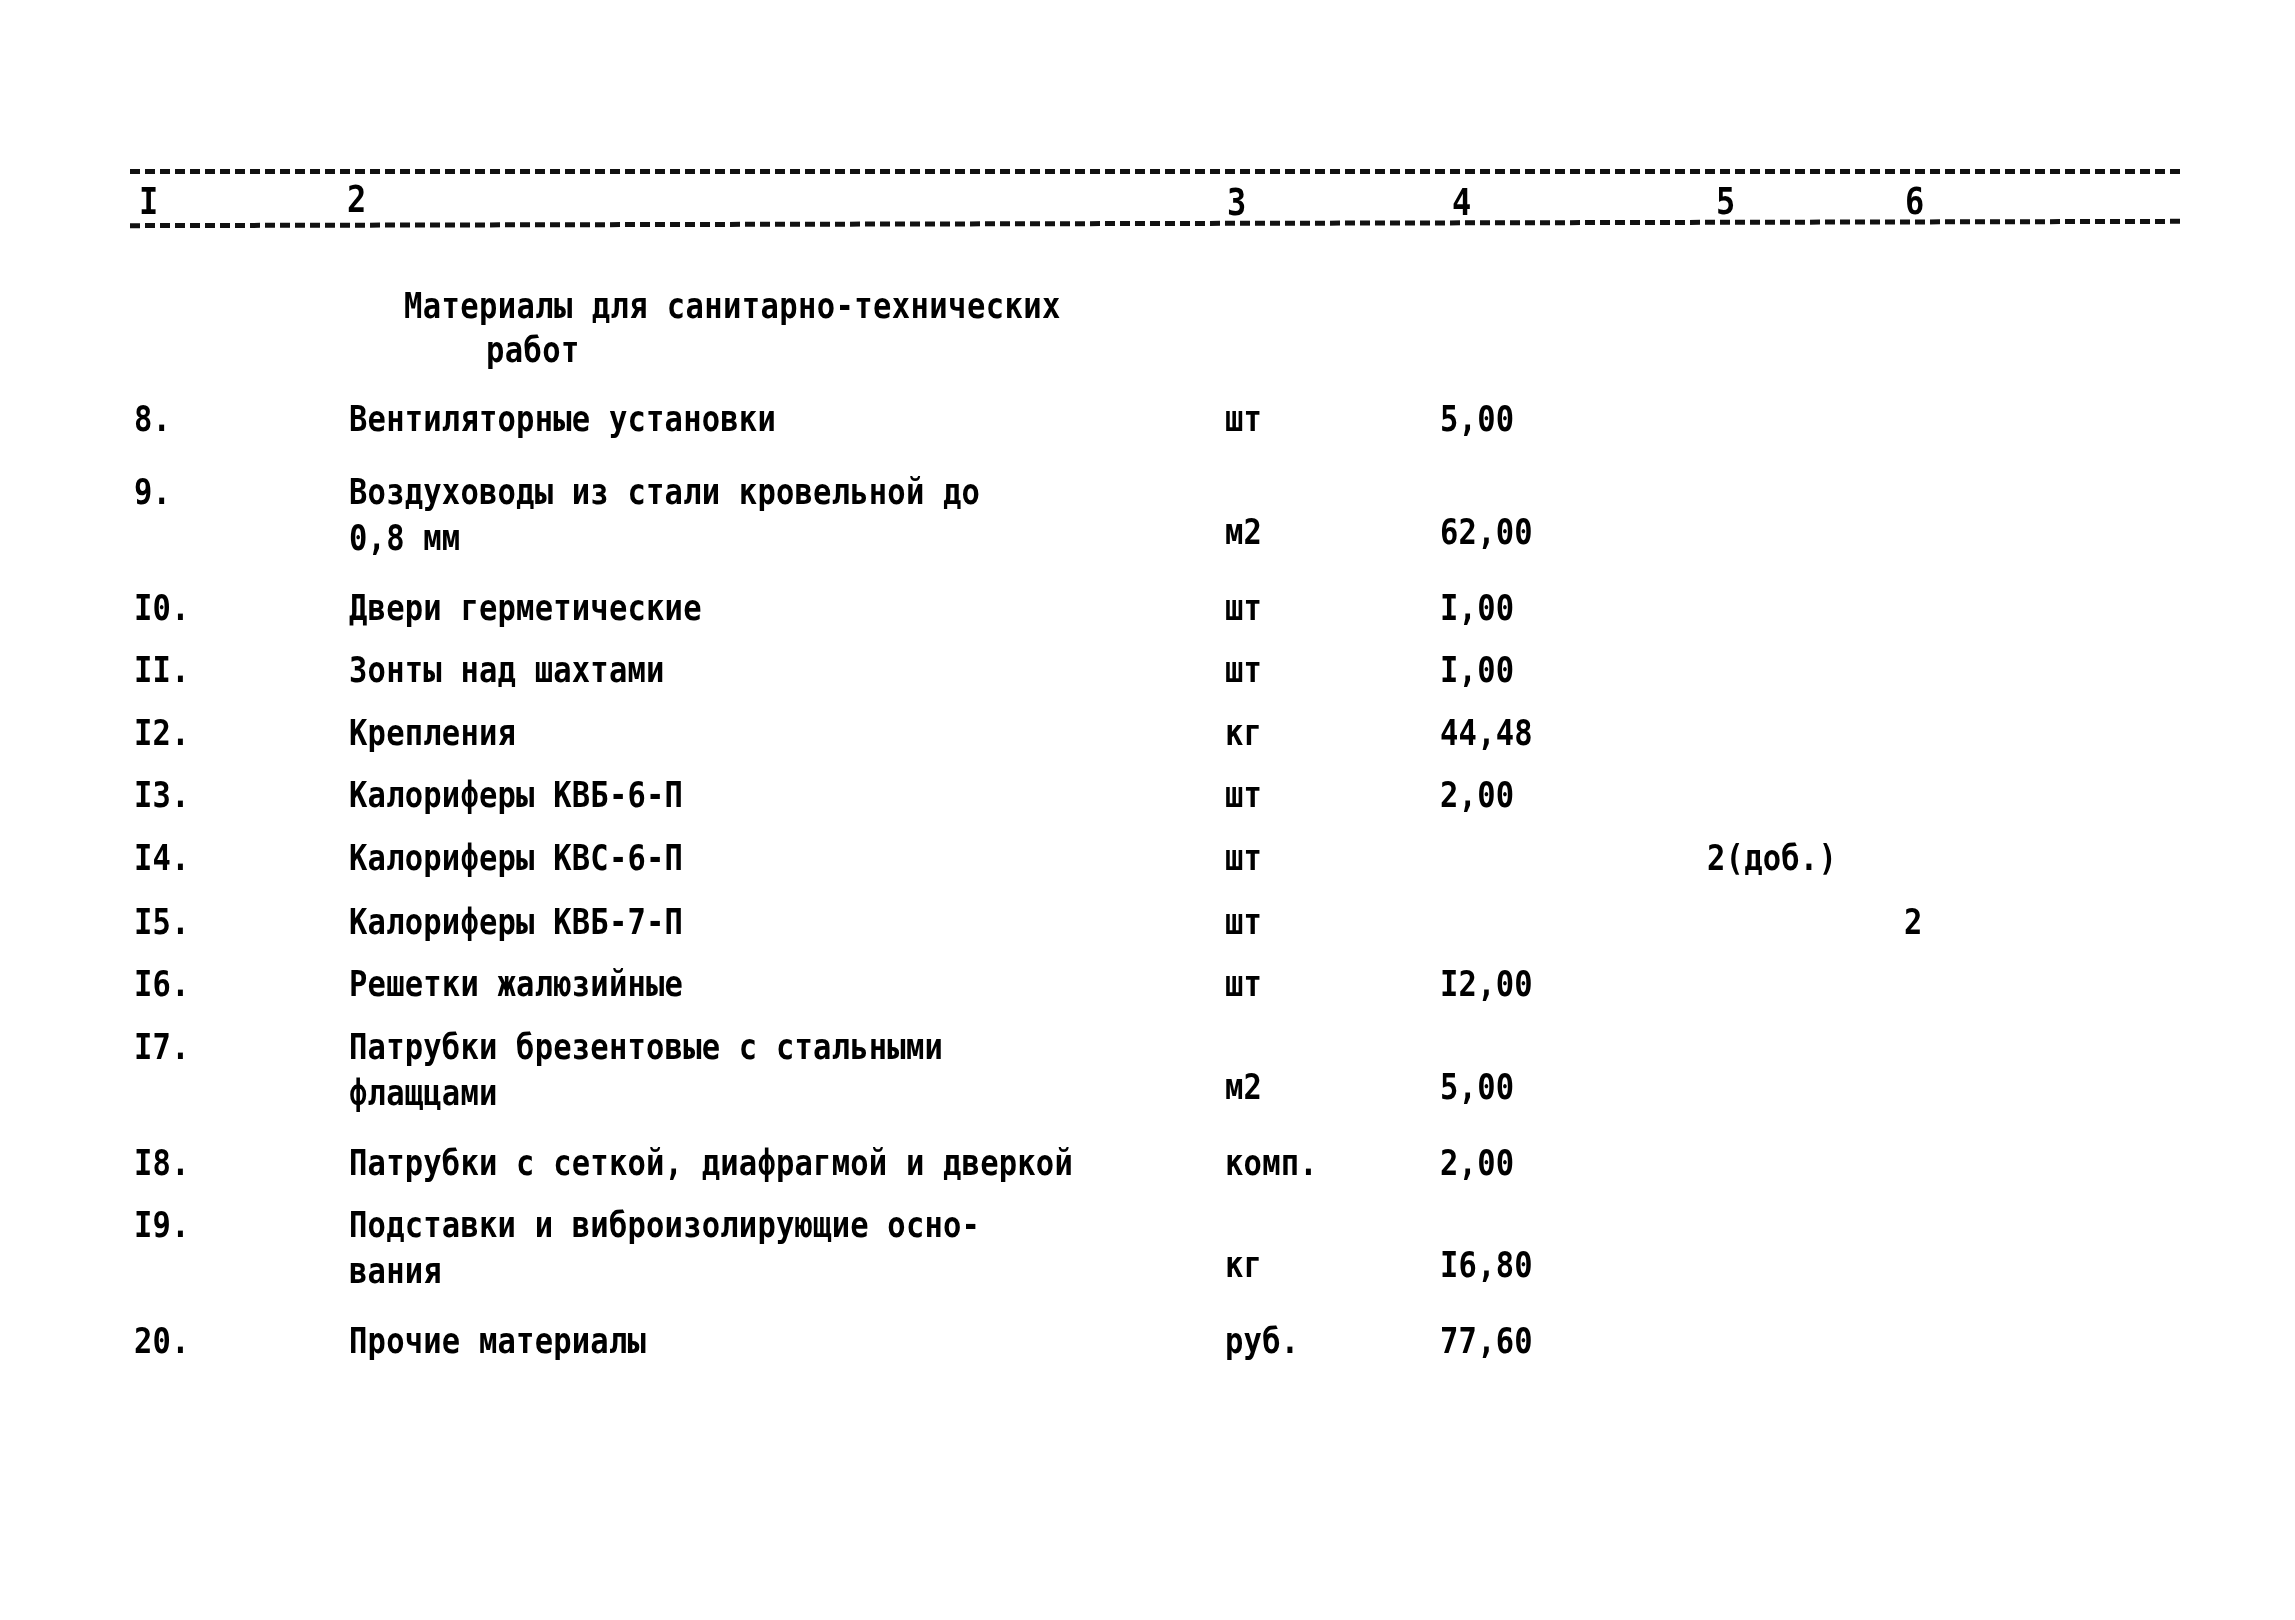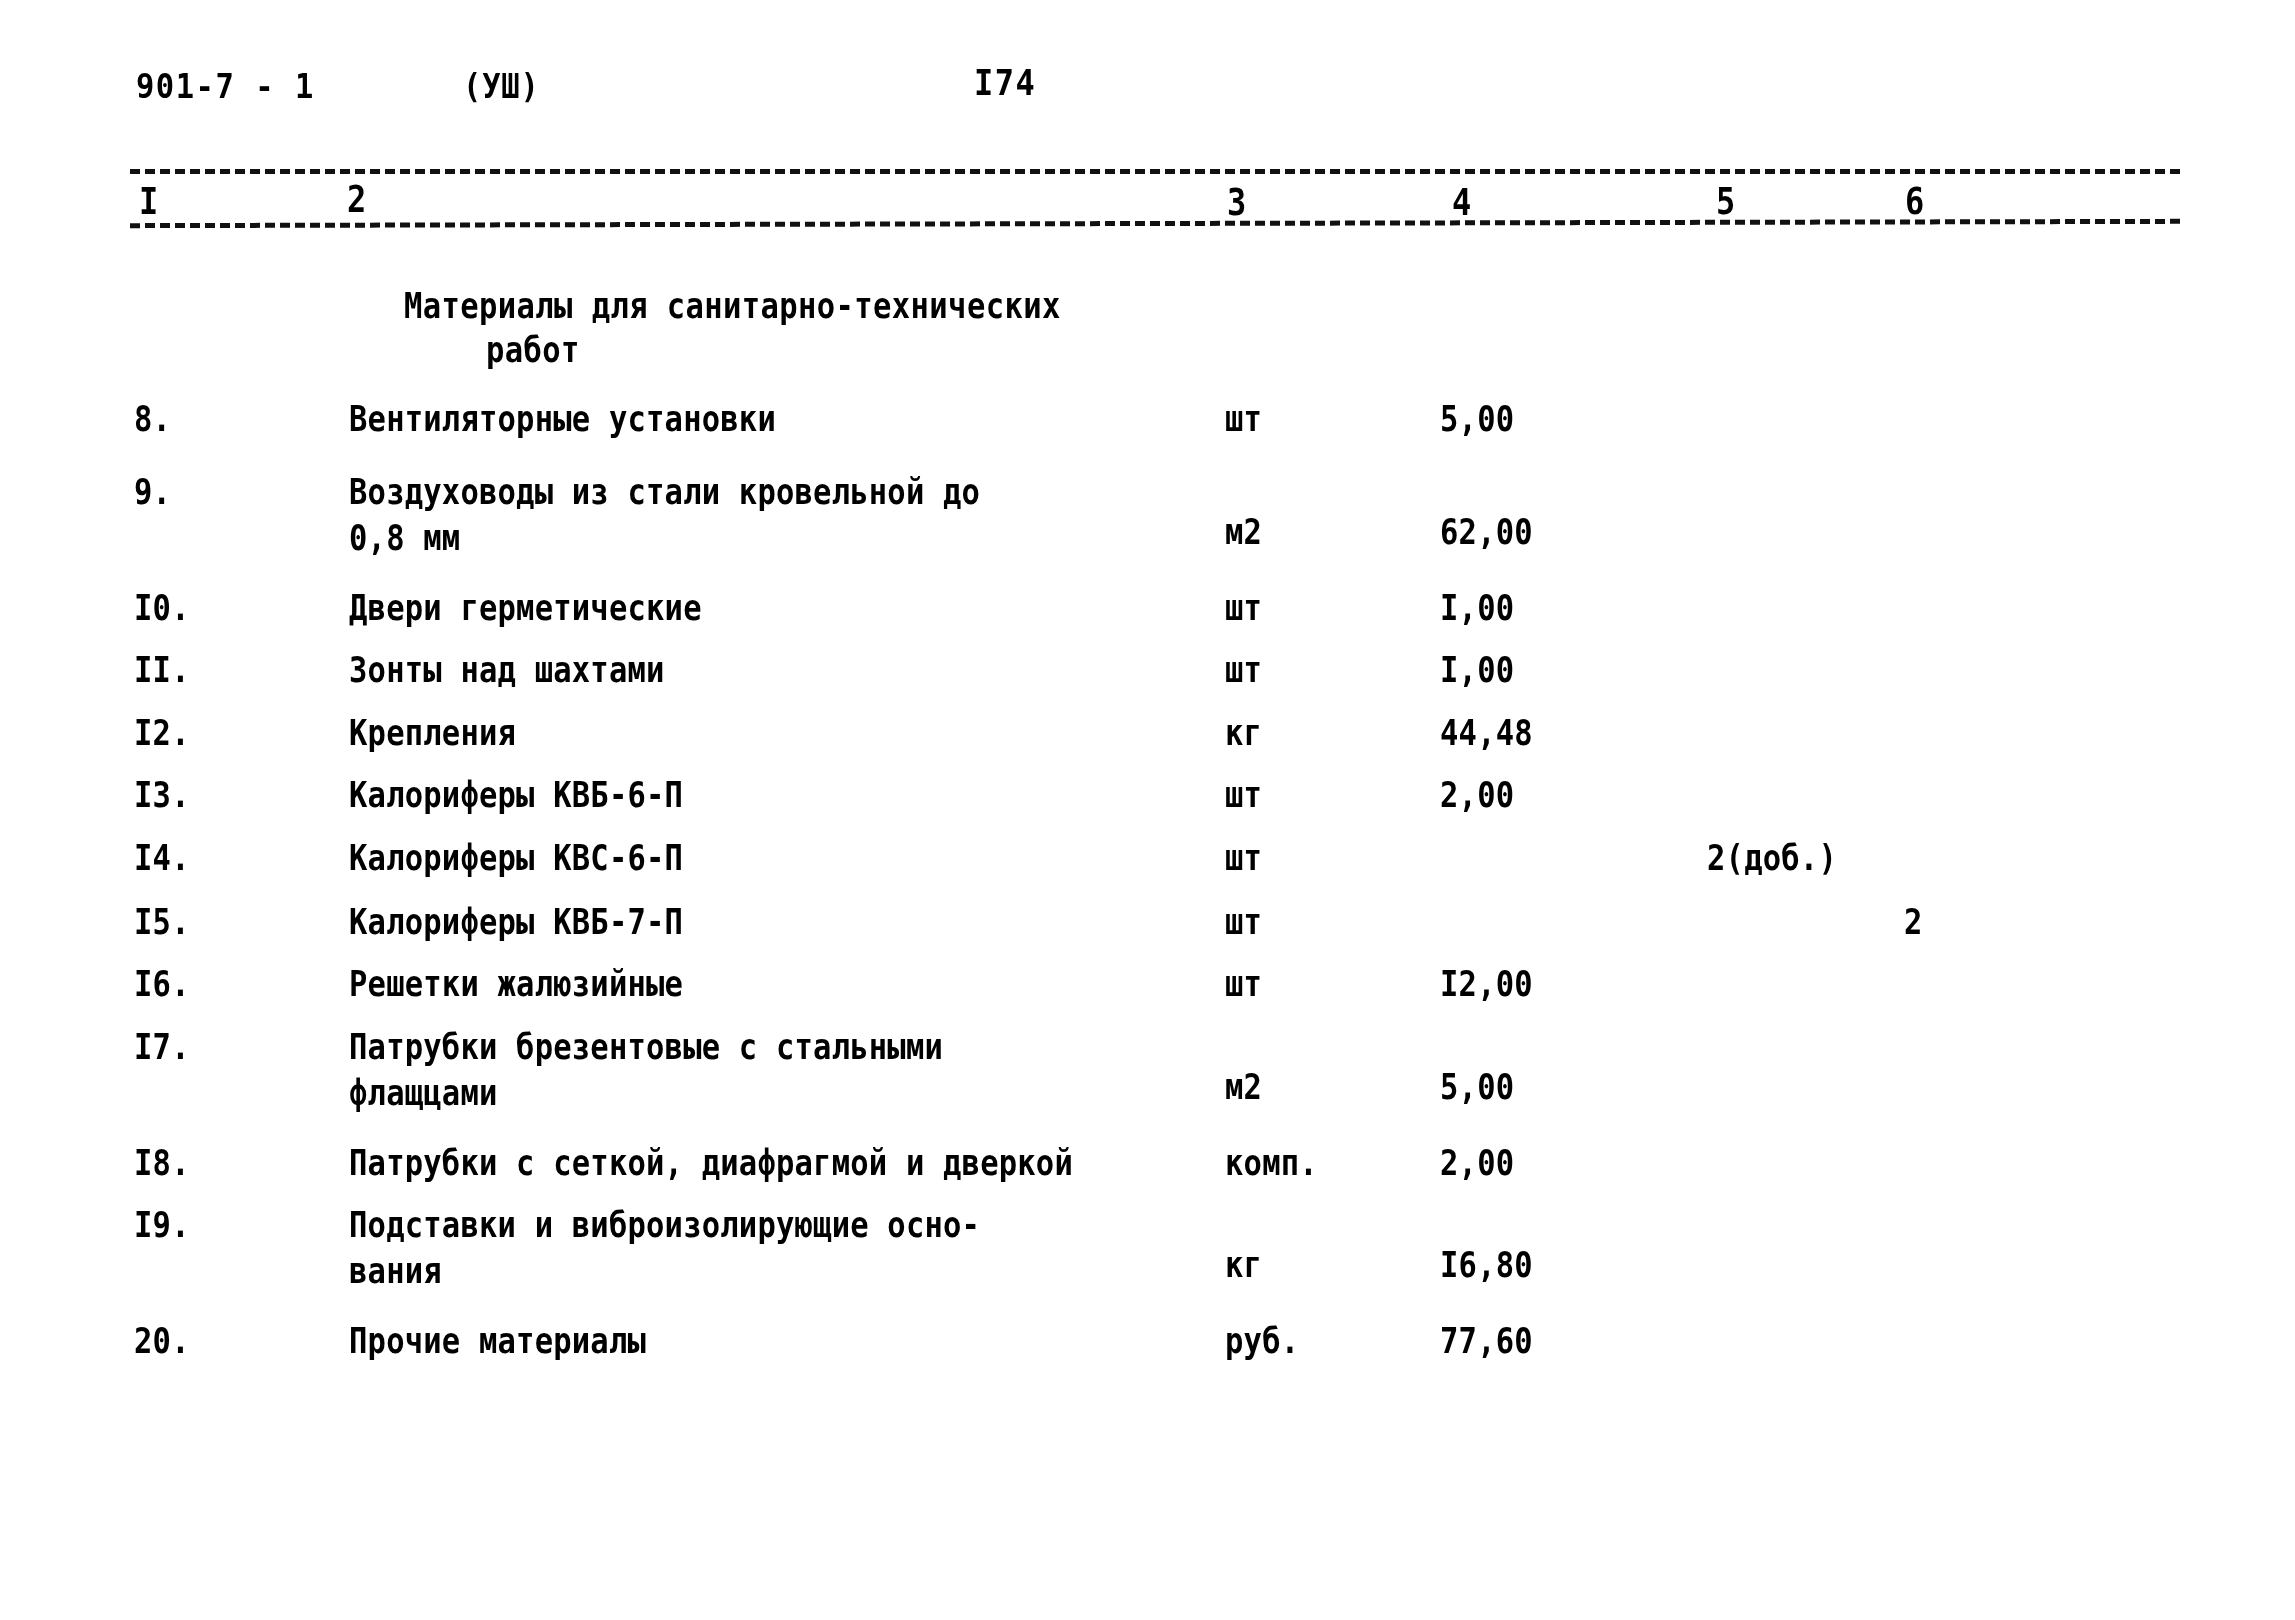--- a/index.html
+++ b/index.html
@@ -140,25 +140,20 @@
   .c-unit { left: 1225px; width: 175px; }
   .c-qty  { left: 1440px; width: 198px; text-align: left; }
   .c-add  { left: 1707px; width: 198px; }
   .c-alt  { left: 1904px; width: 152px; }
 </style>
 </head>
 <body>
 
 <div class="page">
 
-  <div class="doc-header">
-    <span class="doc-code">901-7 - 1</span>
-    <span class="doc-series">(УШ)</span>
-    <span class="doc-pageno">І74</span>
-  </div>
 
   <div class="rule top"></div>
   <div class="rule bottom"></div>
 
   <div class="colnums">
     <span class="colnum cn1">І</span>
     <span class="colnum cn2">2</span>
     <span class="colnum cn3">3</span>
     <span class="colnum cn4">4</span>
     <span class="colnum cn5">5</span>

